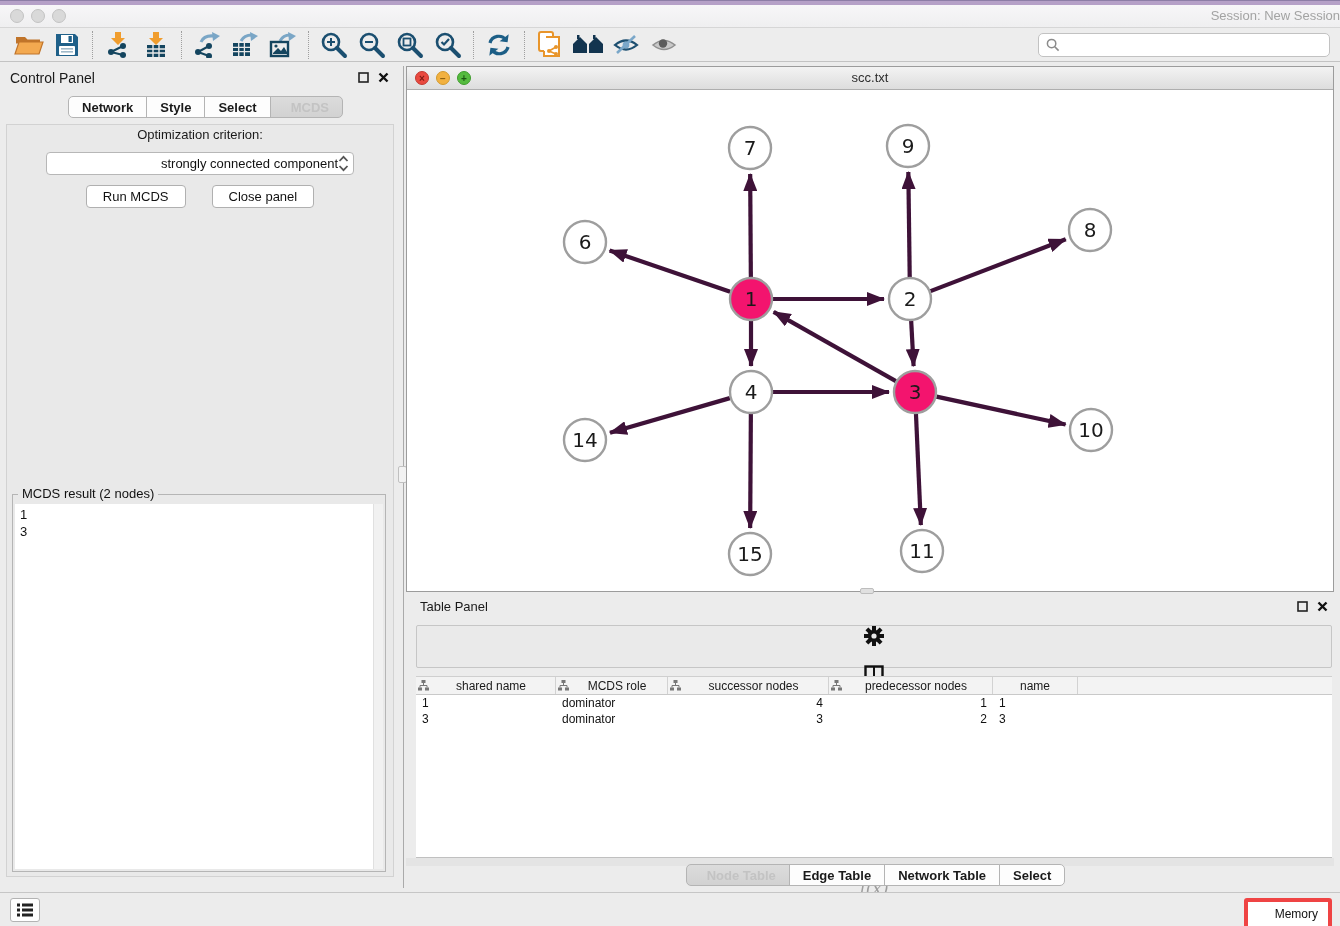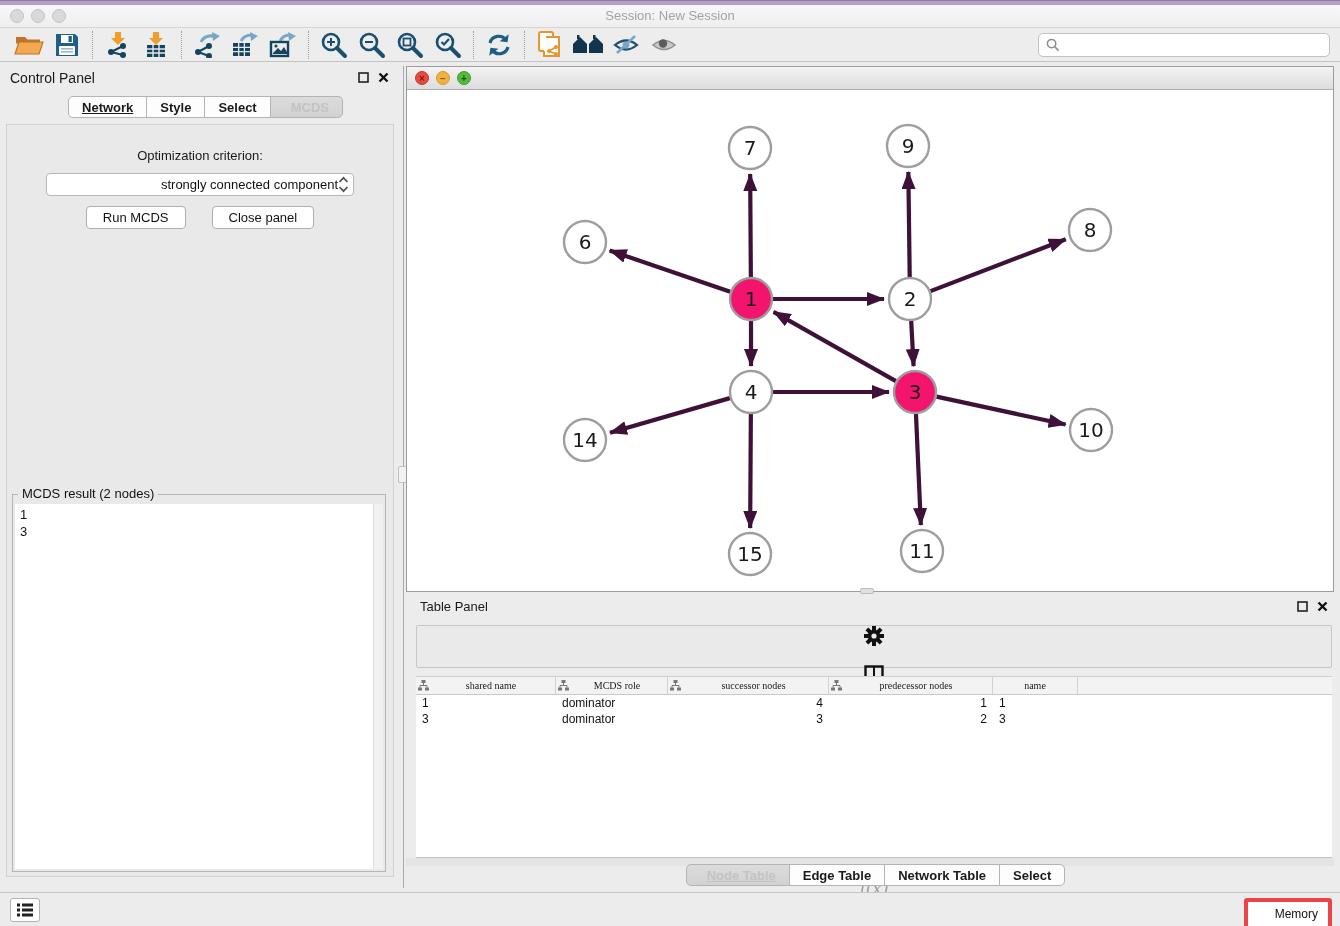--- a/index.html
+++ b/index.html
@@ -4,47 +4,47 @@
 <style>
   * { margin:0; padding:0; box-sizing:border-box; }
   body { font-family:"Liberation Sans", sans-serif; background:#888; }
   .app { position:relative; width:1340px; height:926px; background:#ececec; overflow:hidden;
          font-family:"Liberation Sans", sans-serif; }
 
   
   .accent { position:absolute; top:0; left:0; right:0; height:5px; background:#b5a0c7; border-top:1px solid #8d7da6; }
   .titlebar { position:absolute; top:5px; left:0; right:0; height:23px; background:linear-gradient(#f7f6f8,#efeff0);
               border-bottom:1px solid #d6d6d6; }
-  .titlebar .win-title { position:absolute; left:0; right:0; top:3px; text-align:center; font-size:13px; color:#a3a3a3; }
+  .titlebar .win-title { position:absolute; left:0; right:0; top:3px; text-align:right; font-size:13px; color:#a3a3a3; }
   .traffic-inactive { position:absolute; left:10px; top:4px; display:flex; gap:7px; }
   .traffic-inactive i { width:14px; height:14px; border-radius:50%; background:#d9d9d9; border:1px solid #c3c3c3; }
 
   
   .toolbar { position:absolute; top:28px; left:0; right:0; height:34px; background:#ededed;
              border-bottom:1px solid #c3c3c3; display:flex; align-items:center; padding:0 10px; }
   .tbtn { width:38px; height:30px; display:flex; align-items:center; justify-content:center; cursor:pointer; }
   .tsep { align-self:center; height:28px; border-left:1px dotted #9f9f9f; margin:0 6px; }
   .searchbox { margin-left:auto; width:292px; height:24px; background:#fff; border:1px solid #c2c2c2;
                border-radius:5px; display:flex; align-items:center; padding:0 7px; }
   .searchbox input { border:none; outline:none; flex:1; font-size:13px; background:transparent; margin-left:5px; }
 
   
   .cp-header { position:absolute; top:70px; left:10px; font-size:14px; color:#1a1a1a; }
   .panel-btns { position:absolute; display:flex; gap:9px; align-items:center; }
   .cp-btns { top:72px; left:358px; }
   .seg-tabs { display:flex; }
   .seg-tab { height:22px; padding:0 13px; background:#fdfdfd; border:1px solid #b4b4b4; margin-left:-1px;
              font-size:13px; font-weight:700; color:#1a1a1a; display:flex; align-items:center; cursor:pointer; }
-  .seg-tab:first-child { border-radius:5px 0 0 5px; margin-left:11px;text-decoration:underline; }
+  .seg-tab:first-child { border-radius:5px 0 0 5px; margin-left:11px; }
   .seg-tab:last-child { border-radius:0 5px 5px 0; }
   .seg-tab.sel { background:linear-gradient(#dcdcdc,#d2d2d2); color:#c3c3c3;padding-left:20px; }
   .cp-tabs { position:absolute; top:96px; left:0; width:400px; display:flex; justify-content:center; }
   .cp-body { position:absolute; top:124px; left:6px; width:388px; height:753px; background:#e9e9e9;
              border:1px solid #d2d2d2; }
-  .opt-label { text-align:center; margin-top:23px; font-size:13px; color:#1a1a1a; }
+  .opt-label { text-align:center; margin-top:2px; font-size:13px; color:#1a1a1a; }
   .dropdown { margin:10px auto 0; width:308px; height:23px; background:#fff; border:1px solid #b7b7b7; border-radius:4px;
               display:flex; align-items:center; padding:0 4px 0 9px; font-size:13px; color:#111; cursor:pointer; }
   .dropdown .dd-text { flex:1;text-align:right; }
   .btn-row { display:flex; justify-content:center; gap:26px; margin-top:10px; }
   .pbtn { height:23px; padding:0 16px; background:#fff; border:1px solid #b0b0b0; border-radius:4px;
           font-size:13px; color:#111; cursor:pointer; font-family:"Liberation Sans",sans-serif; }
   .fieldset { position:absolute; left:5px; top:369px; width:374px; height:378px; border:1px solid #b5b5b5; }
   .fieldset .legend { position:absolute; top:-9px; left:5px; background:#e9e9e9; padding:0 4px; font-size:13px; color:#111; }
   .fieldset .fs-content { position:absolute; left:2px; right:2px; top:9px; bottom:2px; background:#fff; overflow:hidden; }
   .fs-scroll { position:absolute; top:0; bottom:0; right:0; width:10px; background:#f1f1f1; border-left:1px solid #e0e0e0; }
@@ -77,21 +77,21 @@
   .tp-header { position:absolute; top:599px; left:420px; font-size:13px; color:#1a1a1a; }
   .tp-btns { top:601px; left:1297px; }
   .tp-toolbar { position:absolute; left:416px; top:625px; width:916px; height:43px; background:#eaeaea;
                 border:1px solid #c6c6c6; border-radius:2px; display:flex; align-items:center; gap:19px; padding:0 14px;flex-direction:column; }
   .ticon { display:flex; align-items:center; justify-content:center; cursor:pointer; }
   .ticon.disabled { cursor:default; }
   .fx { font-family:"DejaVu Serif", serif; font-style:italic; font-size:17px; color:#9d9d9d; }
   .tp-table { position:absolute; left:416px; top:676px; width:916px; height:182px; background:#fff;
               border-bottom:1px solid #c0c0c0; }
   .thead { display:flex; height:19px; background:#f3f3f3; border-top:1px solid #cfcfcf; border-bottom:1px solid #c9c9c9; }
-  .th { display:flex; align-items:center; border-right:1px solid #d2d2d2; font-size:10px; color:#1a1a1a; padding:0 2px;font-family:Liberation Serif, serif; }
+  .th { display:flex; align-items:center; border-right:1px solid #d2d2d2; font-size:12px; color:#1a1a1a; padding:0 2px; }
   .th .th-label { flex:1; text-align:center; }
   .trow { display:flex; height:16px; font-size:12px; color:#111; align-items:center; }
   .td { padding:0 6px; white-space:nowrap; }
   .al { text-align:left; } .ar { text-align:right; }
   .c0 { width:140px; } .c1 { width:112px; } .c2 { width:161px; } .c3 { width:164px; } .c4 { width:85px; }
   .tp-strip { position:absolute; left:406px; top:858px; width:928px; height:8px; background:#e4e4e4; }
   .tp-tabs { position:absolute; top:864px; left:406px; width:928px; display:flex; justify-content:center; }
 
   
   .statusbar { position:absolute; left:0; right:0; top:892px; height:34px; background:#ececec; border-top:1px solid #c6c6c6; }
@@ -300,20 +300,21 @@
   <div class="v-split"></div>
   <div class="v-handle"></div>
 
   <div class="net-win">
     <div class="net-title">
       <span class="traffic">
         <span class="tl tl-red">×</span>
         <span class="tl tl-yellow">−</span>
         <span class="tl tl-green">+</span>
       </span>
+      <span class="nt-text">scc.txt</span>
     </div>
     <div class="net-canvas">
       <svg id="graph-svg" width="926" height="500" viewBox="0 0 926 500">
         <defs>
           <marker id="arrow" viewBox="0 0 18 14" refX="17" refY="7" markerWidth="18" markerHeight="14" markerUnits="userSpaceOnUse" orient="auto">
             <path id="arrowhead-path" d="M0,0 L18,7 L0,14 Z" fill="#3e1238"></path>
           </marker>
         </defs>
         <g id="edges-layer">
             <line x1="343.85430783059013" y1="186.00048241911261" x2="343.1721816547571" y2="82.99942986832144" stroke="#3e1238" stroke-width="4.2" marker-end="url(#arrow)"></line>

